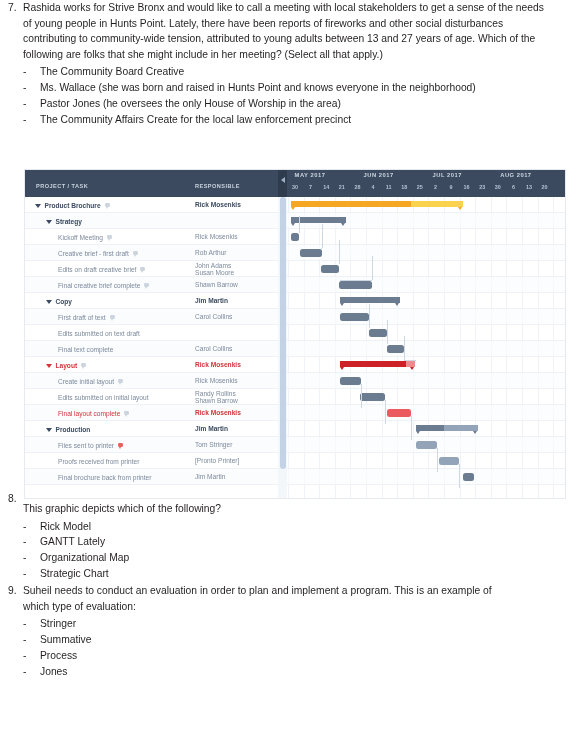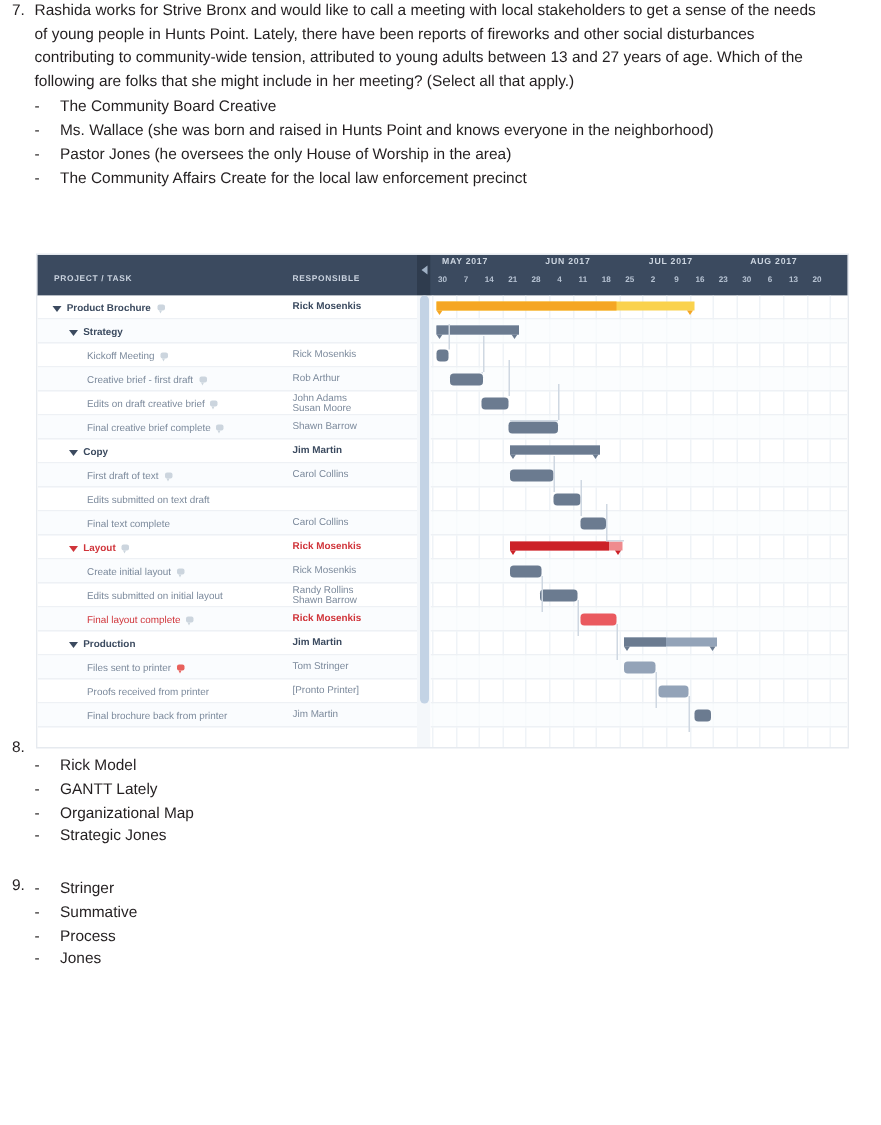--- a/index.html
+++ b/index.html
@@ -463,44 +463,46 @@
           <div class="link v" style="left: 124px; top: 219px; height: 24px;"></div>
           <div class="link v" style="left: 150px; top: 251px; height: 24px;"></div>
           <div class="link v" style="left: 172px; top: 267px; height: 24px;"></div>
         </div>
     </div>
   </div>
 
   <div class="q" id="q8">
     <div class="q-num">8.</div>
     <div class="q-body">
+      <p class="q-stem">This graphic depicts which of the following?</p>
       <ul class="opts">
         <li>
           <span class="dash">-</span>
           <span class="opt-txt">Rick Model</span>
         </li>
         <li>
           <span class="dash">-</span>
           <span class="opt-txt">GANTT Lately</span>
         </li>
         <li>
           <span class="dash">-</span>
           <span class="opt-txt">Organizational Map</span>
         </li>
         <li>
           <span class="dash">-</span>
-          <span class="opt-txt">Strategic Jones</span>
+          <span class="opt-txt">Strategic Chart</span>
         </li>
       </ul>
     </div>
   </div>
 
   <div class="q" id="q9">
     <div class="q-num">9.</div>
     <div class="q-body">
+      <p class="q-stem">Suheil needs to conduct an evaluation in order to plan and implement a program. This is an example of which type of evaluation:</p>
       <ul class="opts">
         <li>
           <span class="dash">-</span>
           <span class="opt-txt">Stringer</span>
         </li>
         <li>
           <span class="dash">-</span>
           <span class="opt-txt">Summative</span>
         </li>
         <li>

